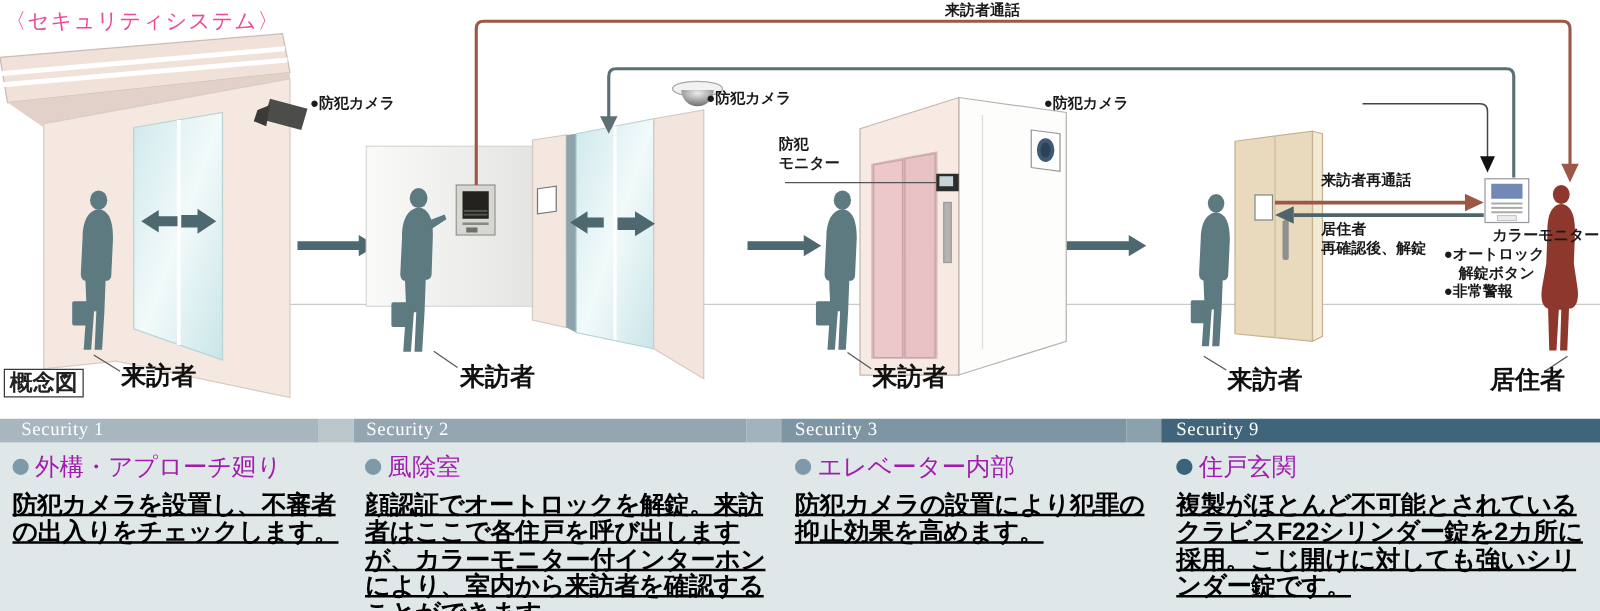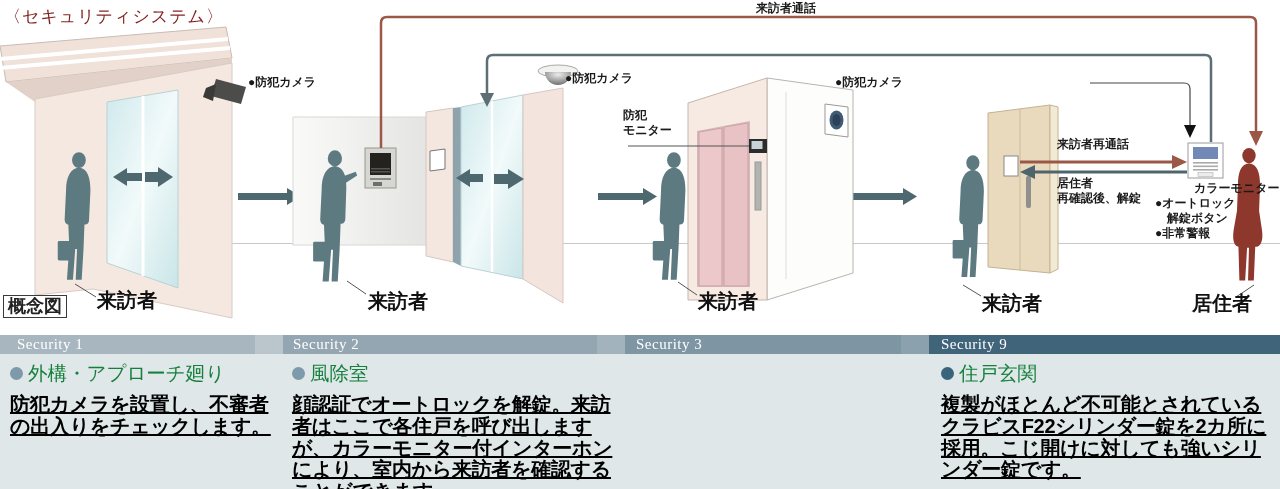--- a/index.html
+++ b/index.html
@@ -1,20 +1,20 @@
 <!DOCTYPE html>
 <html><head>
 <meta charset="utf-8">
 <style>
   html,body{margin:0;padding:0;background:#fff;}
   .stage{position:relative;width:1280px;height:489px;background:#fff;overflow:hidden;
          font-family:"Liberation Sans",sans-serif;}
   .abs{position:absolute;}
   
-  .title{left:4px;top:5px;font-family:"Liberation Serif",serif;font-size:17px;color:#7f1d1d;letter-spacing:1px;}
+  .title{left:4px;top:5px;font-family:"Liberation Serif",serif;font-size:17px;color:#ec4899;letter-spacing:1px;}
   .lbl{font-size:12px;font-weight:bold;color:#1a1a1a;white-space:nowrap;line-height:1.25;}
   .flow-visitor-call{left:756px;top:1px;}
   .flow-autolock{left:745px;top:34px;}
   .cam1{left:248px;top:75px;}
   .cam2{left:565px;top:71px;}
   .cam3{left:835px;top:75px;}
   .monlbl{left:623px;top:108px;}
   .intercom-lbl{left:960px;top:76px;}
   .revisit{left:1057px;top:137px;}
   .recheck{left:1057px;top:176px;}
@@ -36,21 +36,21 @@
   .segd2{left:597px;width:28px;background:#a3b3bd;}
   .seg3{left:625px;width:276px;background:#7e96a4;}
   .segd3{left:901px;width:28px;background:#8ba1ad;}
   .seg4{left:929px;width:351px;background:#40657b;}
   .barlbl{top:335px;height:19px;line-height:19px;color:#fff;font-family:"Liberation Serif",serif;
           font-size:15px;letter-spacing:.5px;}
   .bl1{left:17px;} .bl2{left:293px;} .bl3{left:636px;} .bl4{left:941px;}
   .col{top:360px;}
   .c1{left:10px;width:268px;} .c2{left:292px;width:327px;} .c3{left:636px;width:293px;} .c4{left:941px;width:331px;}
   .heading{display:flex;align-items:center;gap:5px;font-family:"Liberation Serif",serif;
-           font-size:19.5px;color:#15803d;}
+           font-size:19.5px;color:#a21caf;}
   .bullet{width:13px;height:13px;border-radius:50%;background:#7e99a9;flex:0 0 auto;}
   .bullet.dark{background:#39647c;}
   .bodytxt{margin-top:7px;font-size:20px;line-height:21.8px;color:#000000;font-weight:bold;
            letter-spacing:-0.3px;text-decoration:underline;}
 </style>
 </head>
 <body>
 
 <div class="stage">
 
@@ -267,20 +267,27 @@
   </div>
 
   <div class="abs col c2">
     <div class="heading">
       <span class="bullet"></span>
       <span>風除室</span>
     </div>
     <div class="bodytxt">顔認証でオートロックを解錠。来訪者はここで各住戸を呼び出しますが、カラーモニター付インターホンにより、室内から来訪者を確認することができます。</div>
   </div>
 
+  <div class="abs col c3">
+    <div class="heading">
+      <span class="bullet"></span>
+      <span>エレベーター内部</span>
+    </div>
+    <div class="bodytxt">防犯カメラの設置により犯罪の抑止効果を高めます。</div>
+  </div>
 
   <div class="abs col c4">
     <div class="heading">
       <span class="bullet dark"></span>
       <span>住戸玄関</span>
     </div>
     <div class="bodytxt">複製がほとんど不可能とされているクラビスF22シリンダー錠を2カ所に採用。こじ開けに対しても強いシリンダー錠です。</div>
   </div>
 
 </div>

